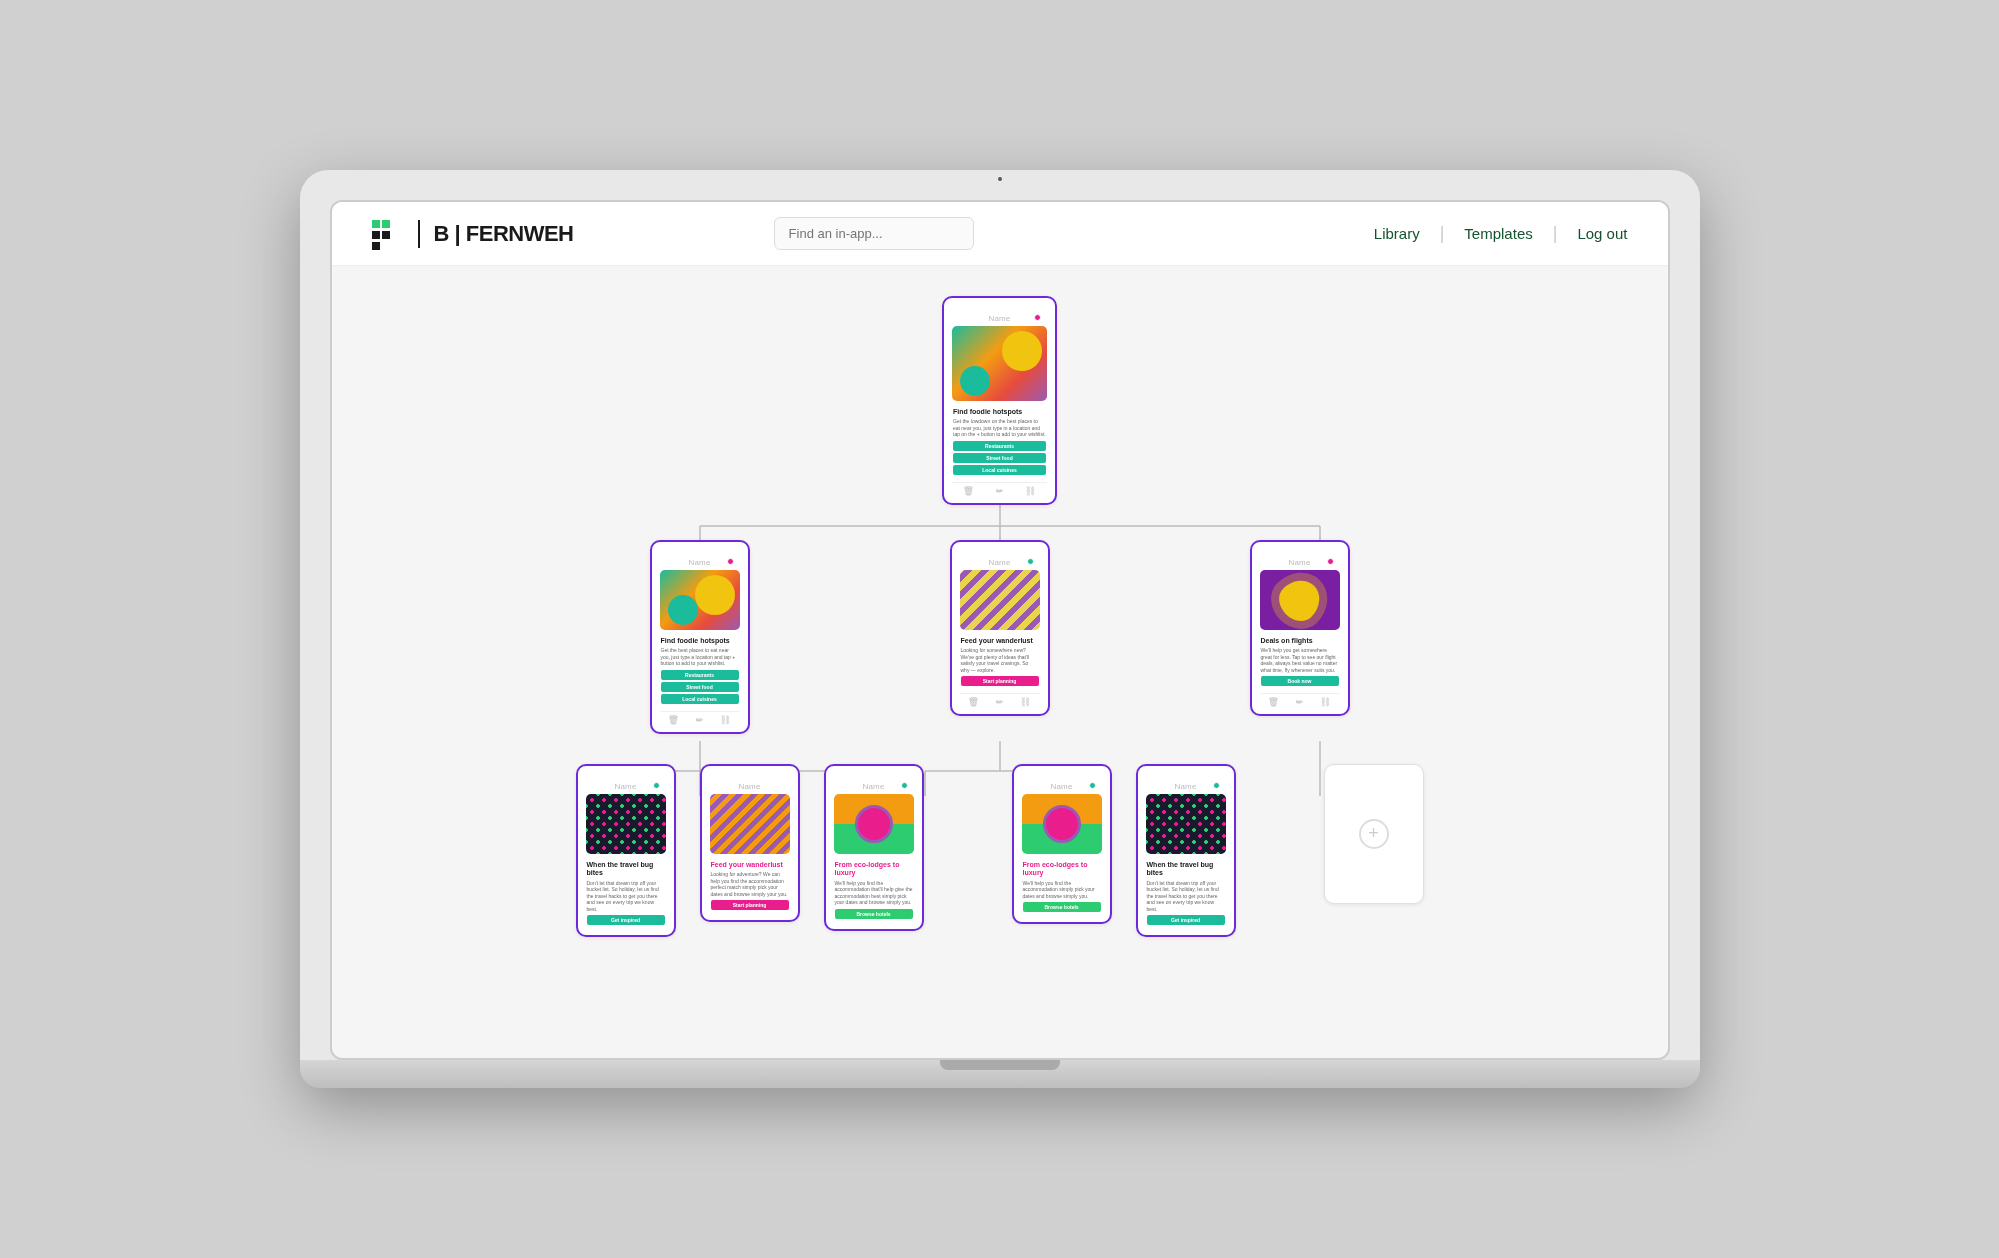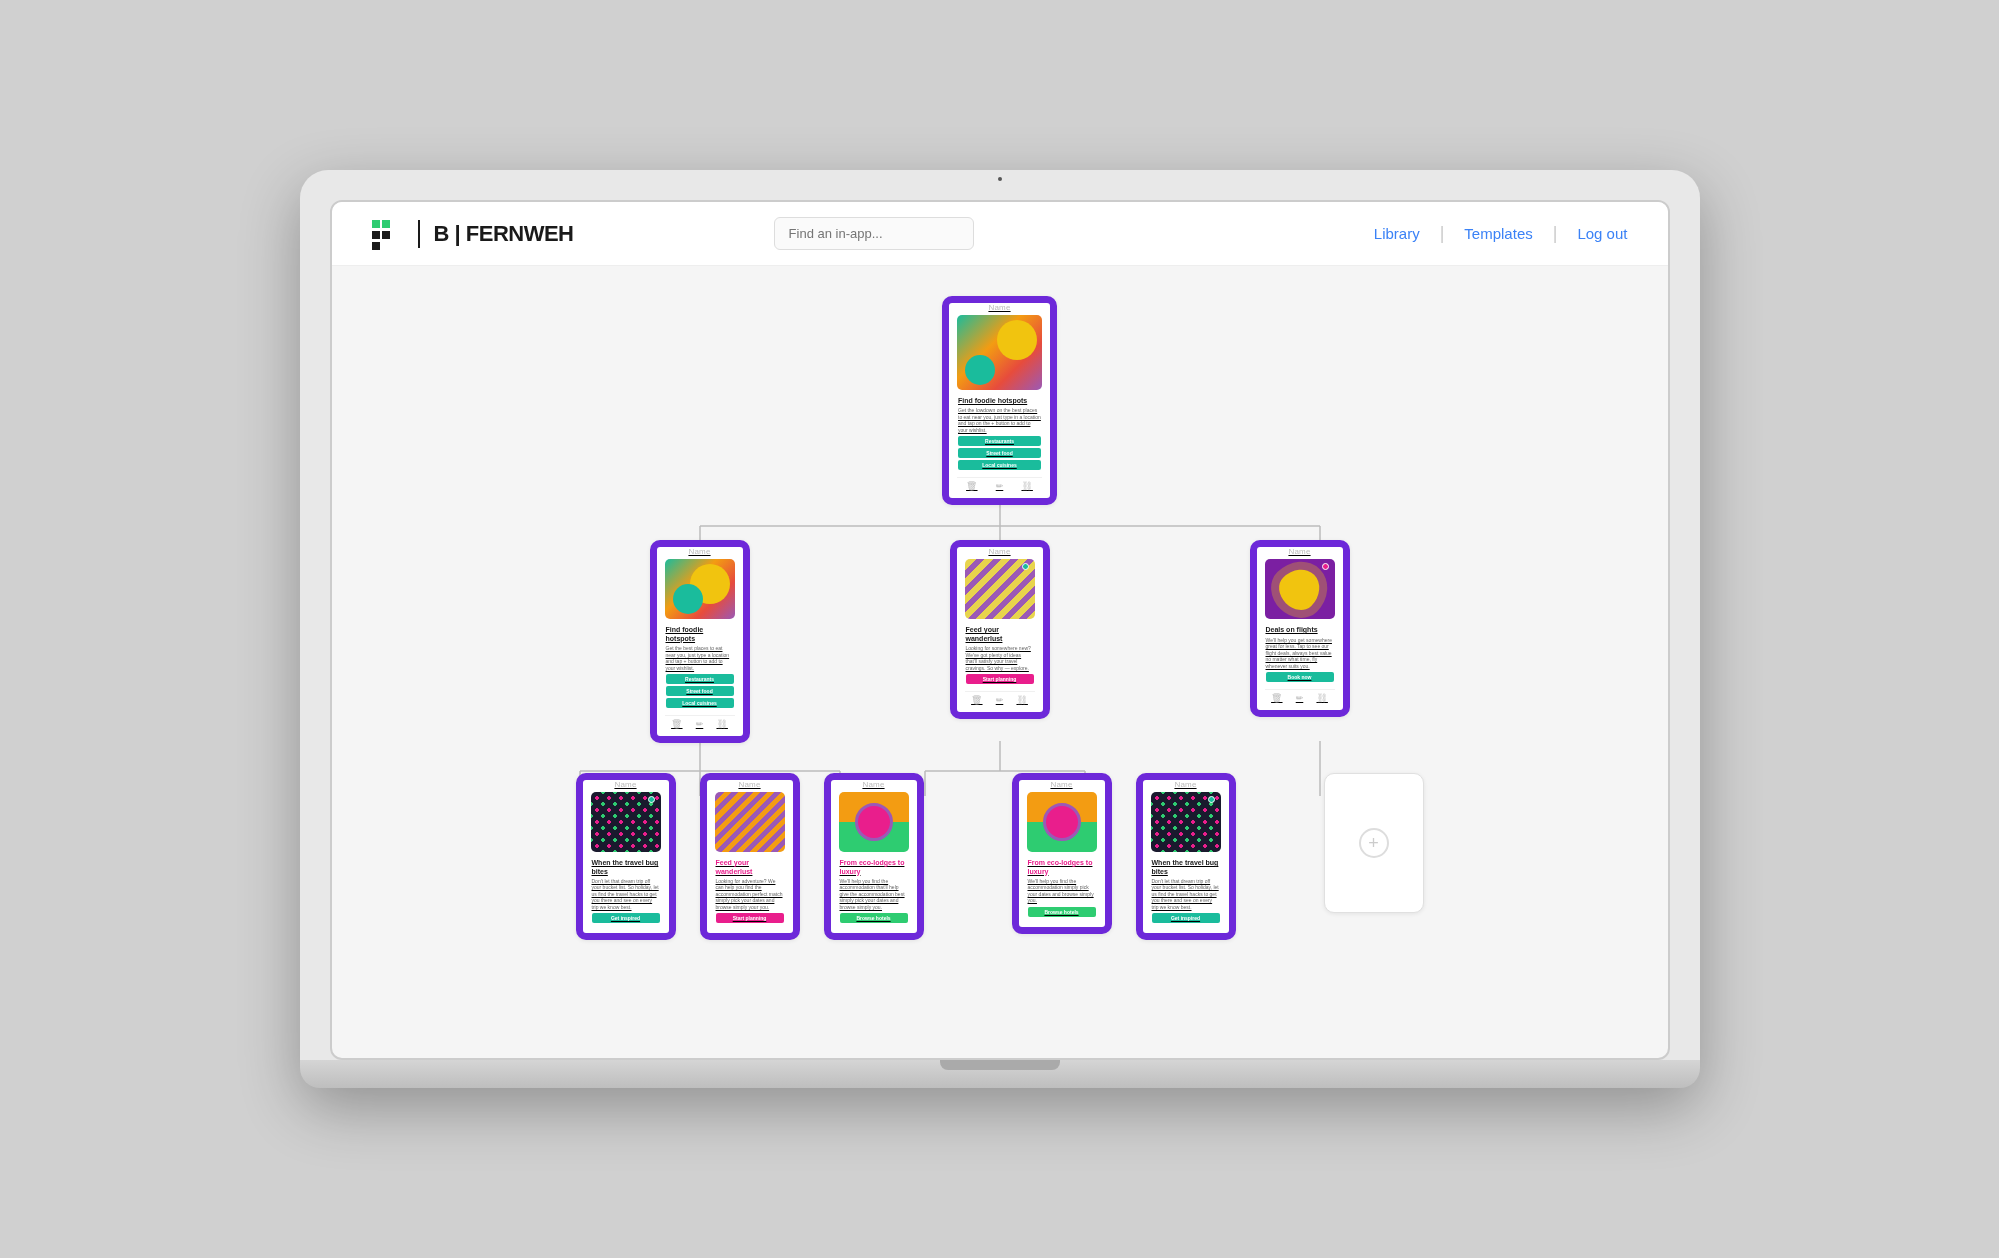--- a/index.html
+++ b/index.html
@@ -115,47 +115,46 @@
 
     .nav-links {
       display: flex;
       align-items: center;
       gap: 20px;
       margin-left: auto;
     }
 
     .nav-link {
       font-size: 15px;
-      color: #3b82f6;
+      color: #14532d;
       text-decoration: none;
       cursor: pointer;
     }
 
     .nav-sep {
       color: #ccc;
       font-size: 18px;
     }
 
     
     .canvas {
       padding: 30px 20px 40px;
       position: relative;
       overflow-x: auto;
     }
 
     
     .card {
       background: white;
       border-radius: 10px;
-      border: 7px solid #6d28d9;
-      padding: 0 8px 6px;
+      border: 2px solid #6d28d9;
+      padding: 16px 8px 6px;
       width: 100px;
       box-shadow: 0 1px 4px rgba(0,0,0,0.08);
       position: relative;
-      text-decoration: underline;
     }
 
     .card.large {
       width: 115px;
     }
 
     .card-image {
       width: 100%;
       border-radius: 5px;
       overflow: hidden;

